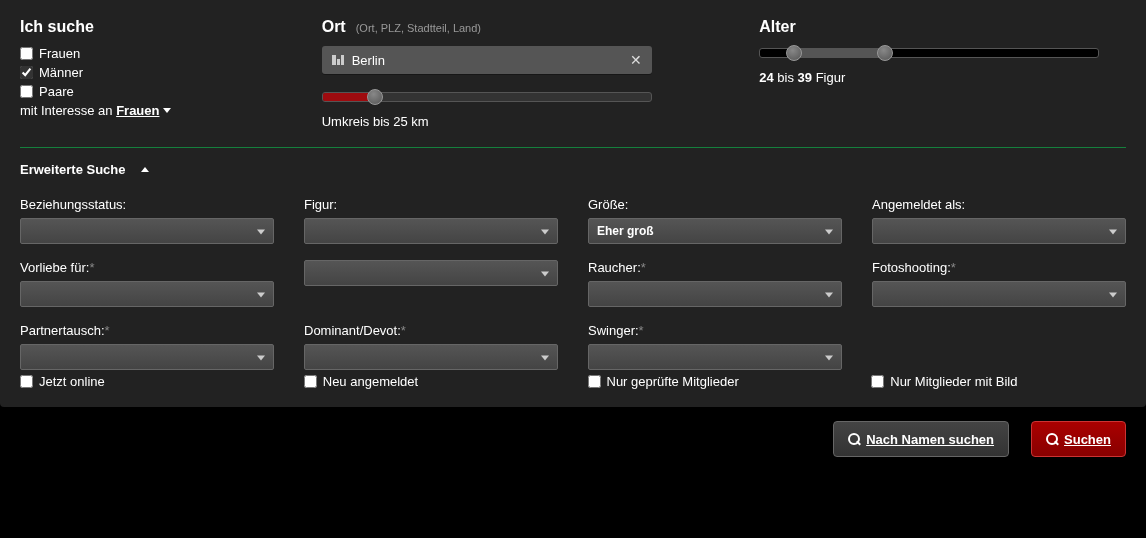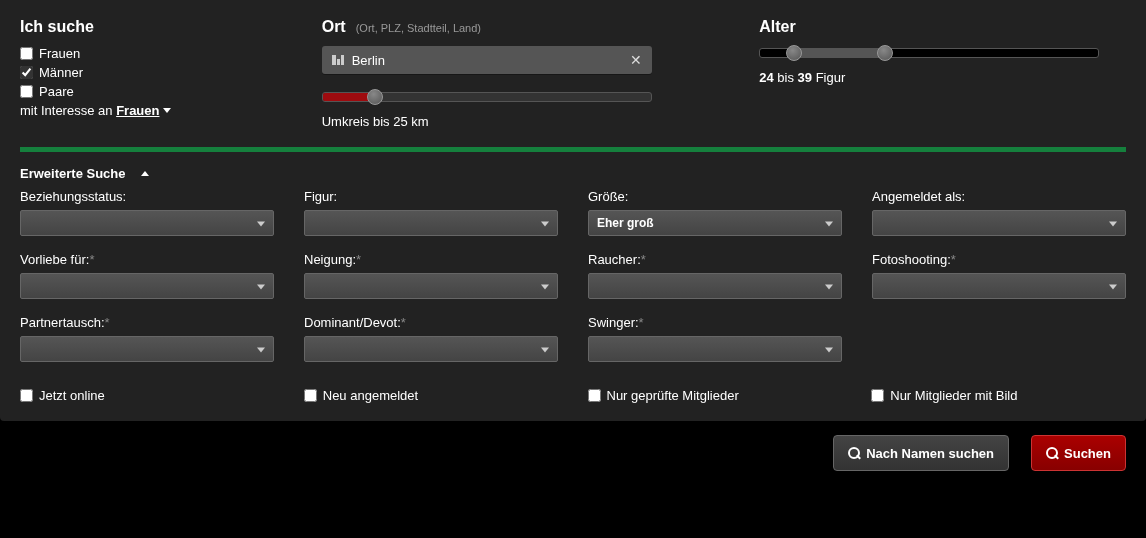--- a/index.html
+++ b/index.html
@@ -15,21 +15,21 @@
   .panel {
     background: #222;
     margin: 0;
     padding: 18px 20px 14px 20px;
     border-radius: 0 0 4px 4px;
   }
   .top-row {
     display: flex;
     gap: 30px;
     padding-bottom: 18px;
-    border-bottom: 5px solid #15803d;
+    border-bottom: 1px solid #15803d;
   }
   .col { flex: 1; min-width: 0; }
   .col-ort { flex: 1.5; }
   h3 {
     font-size: 16px;
     font-weight: bold;
     margin-bottom: 10px;
     display: flex;
     align-items: baseline;
     gap: 10px;
@@ -131,21 +131,21 @@
 
   .adv-header {
     margin-top: 14px;
     font-weight: bold;
     cursor: pointer;
     display: inline-flex;
     align-items: center;
     gap: 15px;
   }
   .adv-grid {
-    margin-top: 8px;
+    margin-top: 20px;
     display: grid;
     grid-template-columns: repeat(4, 1fr);
     column-gap: 30px;
     row-gap: 16px;
   }
   .field-label { font-size: 13px; margin-bottom: 6px; display: block; }
   .ast { color: #888; }
   .select {
     position: relative;
     width: 100%;
@@ -164,31 +164,31 @@
   .select::after {
     content: "";
     position: absolute;
     right: 8px; top: 50%;
     transform: translateY(-30%);
     border-left: 4px solid transparent;
     border-right: 4px solid transparent;
     border-top: 5px solid #ccc;
   }
   .checks-row {
-    margin-top: 22px;
     display: grid;
     grid-template-columns: repeat(4, 1fr);
     column-gap: 29px;
   }
   .footer {
     width: 100%;
     padding: 14px 20px 0 0;
     display: flex;
     justify-content: flex-end;
     gap: 10px;
+    text-decoration: underline;
   }
   .btn {
     display: inline-flex;
     align-items: center;
     gap: 6px;
     height: 36px;
     padding: 0 14px;
     border-radius: 4px;
     font-weight: bold;
     font-size: 13px;
@@ -321,21 +321,20 @@
       </div>
       <div>
         <div class="field-label">Angemeldet als:</div>
         <div class="select"></div>
       </div>
       <div>
         <div class="field-label">Vorliebe für:<span class="ast">*</span></div>
         <div class="select"></div>
       </div>
       <div>
-        <div class="field-label">Neigung:<span class="ast">*</span></div>
         <div class="select"></div>
       </div>
       <div>
         <div class="field-label">Raucher:<span class="ast">*</span></div>
         <div class="select"></div>
       </div>
       <div>
         <div class="field-label">Fotoshooting:<span class="ast">*</span></div>
         <div class="select"></div>
       </div>

